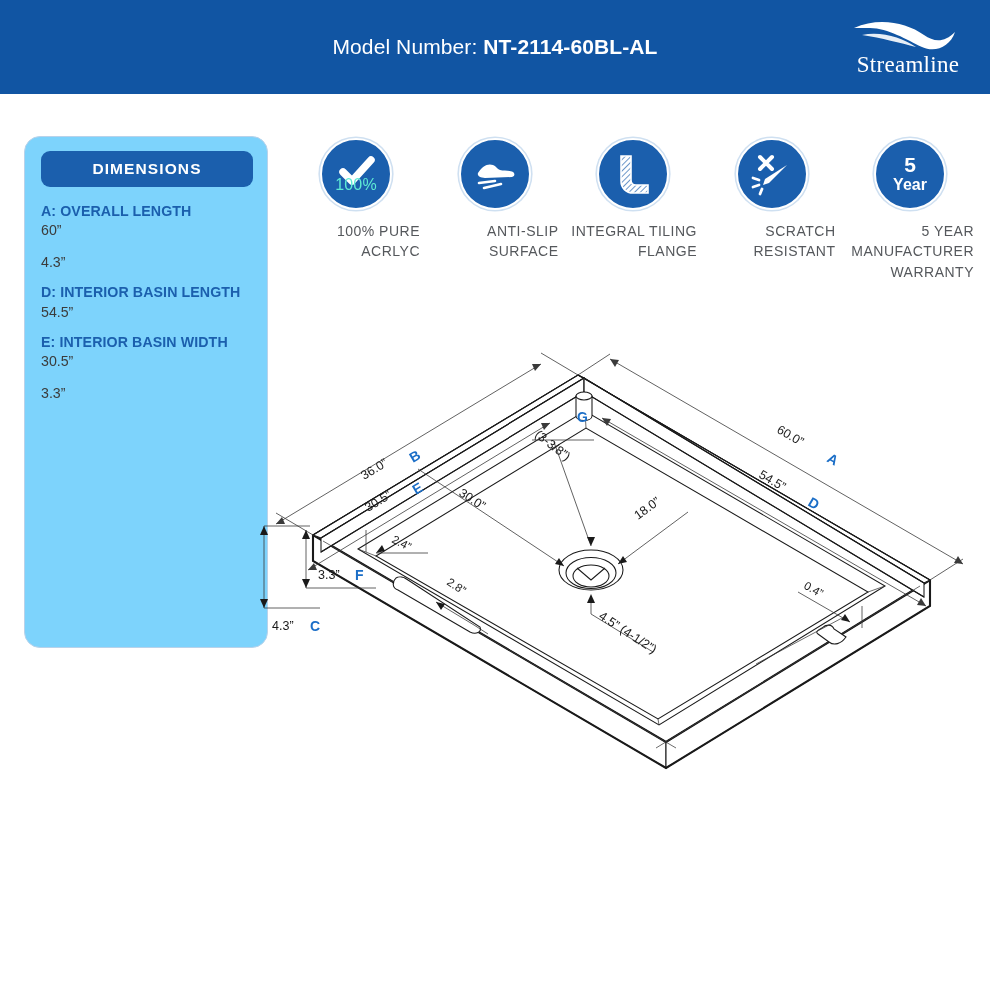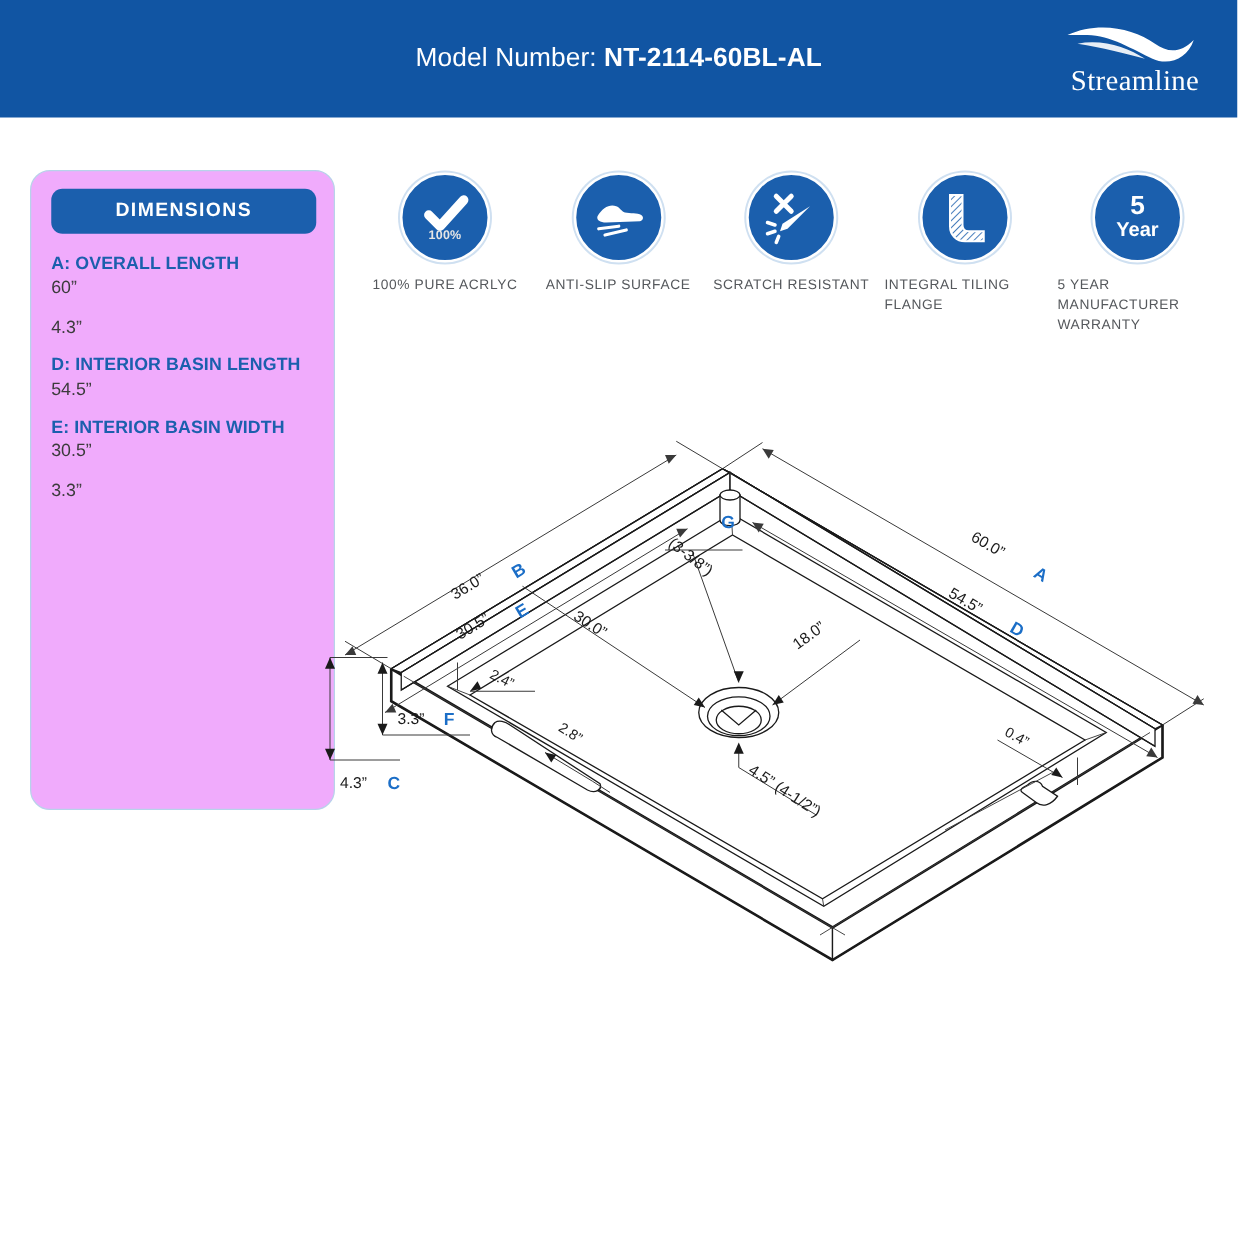--- a/index.html
+++ b/index.html
@@ -35,21 +35,21 @@
   #logo-word {
     color: #ffffff; font-family: "Liberation Serif", serif;
     font-size: 23px; letter-spacing: .3px; line-height: 1; margin-top: -1px;
   }
 
   
   #dims-panel {
     position: absolute; left: 24px; top: 136px;
     width: 244px; min-height: 512px;
     border: 1.6px solid #b8d2ea; border-radius: 16px;
-    background: #f0abfc; padding: 14px 16px 18px 16px;
+    background: #7dd3fc; padding: 14px 16px 18px 16px;
   }
   #dims-pill {
     display: block; width: 212px; height: 36px; line-height: 36px;
     background: #1b5fad; border-radius: 9px;
     color: #fff; font-size: 15.5px; font-weight: 700; letter-spacing: 1.1px;
     text-align: center; margin: 0 auto 16px auto;
   }
   .dim-row { margin-bottom: 13px; }
   .dim-key {
     color: #1b5fad; font-size: 14.2px; font-weight: 700;
@@ -69,35 +69,35 @@
   .badge { width: 128px; display: flex; flex-direction: column; align-items: center; }
   .badge-circle {
     width: 72px; height: 72px; border-radius: 50%;
     background: #1b5fad; border: 2.5px solid #ffffff;
     box-shadow: 0 0 0 1.6px #cfe0f1;
     display: flex; align-items: center; justify-content: center;
     position: relative;
   }
   .badge-circle svg { display: block; }
   .badge-label {
-    margin-top: 11px; text-align: left;
-    color: #55585c; font-size: 11px; font-weight: 400;
+    margin-top: 11px; text-align: right;
+    color: #55585c; font-size: 14px; font-weight: 400;
     letter-spacing: .5px; line-height: 1.45; text-transform: uppercase;
   }
   .badge-text-5 {
     color:#fff; font-weight:700; font-size:21px; line-height:1;
     text-align:center;
   }
   .badge-text-year {
     color:#fff; font-weight:700; font-size:16px; line-height:1.1;
     text-align:center; margin-top:1px;
   }
   .badge-100 {
     position:absolute; bottom:14px; left:0; right:0; text-align:center;
-    color:#e5e5e5; font-weight:700; font-size:10px; letter-spacing:.2px;
+    color:#5eead4; font-weight:400; font-size:16px; letter-spacing:.2px;
   }
 
   
   #drawing { position: absolute; left: 258px; top: 330px; width: 720px; height: 440px; }
   #drawing svg { display: block; width: 720px; height: 440px; }
 
   .ln   { stroke:#1a1a1a; fill:none; stroke-width:1.05; }
   .ln-h { stroke:#1a1a1a; fill:none; stroke-width:2.1; }
   .ln-t { stroke:#3a3a3a; fill:none; stroke-width:0.75; }
   .dimln{ stroke:#3a3a3a; fill:none; stroke-width:0.8; }
@@ -173,50 +173,50 @@
 
     <div class="badge">
       <div class="badge-circle">
         <svg width="46" height="40" viewBox="0 0 46 40">
           <path d="M6 19 C10 12, 16 9, 21 11 C24 12, 25 15, 28 16 C32 17, 38 16, 41 18 C43 19.5, 43 22, 40 23 L13 24 C8 24, 5 22, 6 19 Z" fill="#ffffff"></path>
           <path d="M7 29 L23 27" stroke="#ffffff" stroke-width="2.6" stroke-linecap="round"></path>
           <path d="M12 34 L29 30" stroke="#ffffff" stroke-width="2.6" stroke-linecap="round"></path>
         </svg>
       </div>
       <div class="badge-label">ANTI-SLIP SURFACE</div>
-    </div>
-
-    <div class="badge">
-      <div class="badge-circle">
-        <svg width="46" height="46" viewBox="0 0 46 46">
-          <path d="M11 6 L23 18 M23 6 L11 18" stroke="#ffffff" stroke-width="4" stroke-linecap="round"></path>
-          <path d="M38 14 L20 32 L14 34 L16 28 Z" fill="#ffffff"></path>
-          <path d="M10 29 L4 27 M10 34 L4 36 M13 38 L11 43" stroke="#ffffff" stroke-width="2.8" stroke-linecap="round"></path>
-        </svg>
-      </div>
-      <div class="badge-label">SCRATCH RESISTANT</div>
     </div>
 
     <div class="badge">
       <div class="badge-circle">
         <svg width="42" height="44" viewBox="0 0 42 44">
           <defs>
             <pattern id="hatchflange" width="4" height="4" patternUnits="userSpaceOnUse" patternTransform="rotate(45)">
               <rect width="4" height="4" fill="#ffffff"></rect>
               <line x1="0" y1="0" x2="0" y2="4" stroke="#1b5fad" stroke-width="1.3"></line>
             </pattern>
           </defs>
           <path d="M9 4 L19 4 L19 28 C19 31, 21 33, 24 33 L36 33 L36 41 L21 41 C14 41, 9 36, 9 29 Z" fill="url(#hatchflange)" stroke="#ffffff" stroke-width="1.6"></path>
         </svg>
       </div>
       <div class="badge-label">INTEGRAL TILING FLANGE</div>
     </div>
 
     <div class="badge">
       <div class="badge-circle">
+        <svg width="46" height="46" viewBox="0 0 46 46">
+          <path d="M11 6 L23 18 M23 6 L11 18" stroke="#ffffff" stroke-width="4" stroke-linecap="round"></path>
+          <path d="M38 14 L20 32 L14 34 L16 28 Z" fill="#ffffff"></path>
+          <path d="M10 29 L4 27 M10 34 L4 36 M13 38 L11 43" stroke="#ffffff" stroke-width="2.8" stroke-linecap="round"></path>
+        </svg>
+      </div>
+      <div class="badge-label">SCRATCH RESISTANT</div>
+    </div>
+
+    <div class="badge">
+      <div class="badge-circle">
         <div>
           <div class="badge-text-5">5</div>
           <div class="badge-text-year">Year</div>
         </div>
       </div>
       <div class="badge-label">5 YEAR MANUFACTURER WARRANTY</div>
     </div>
 
   </div>
 

